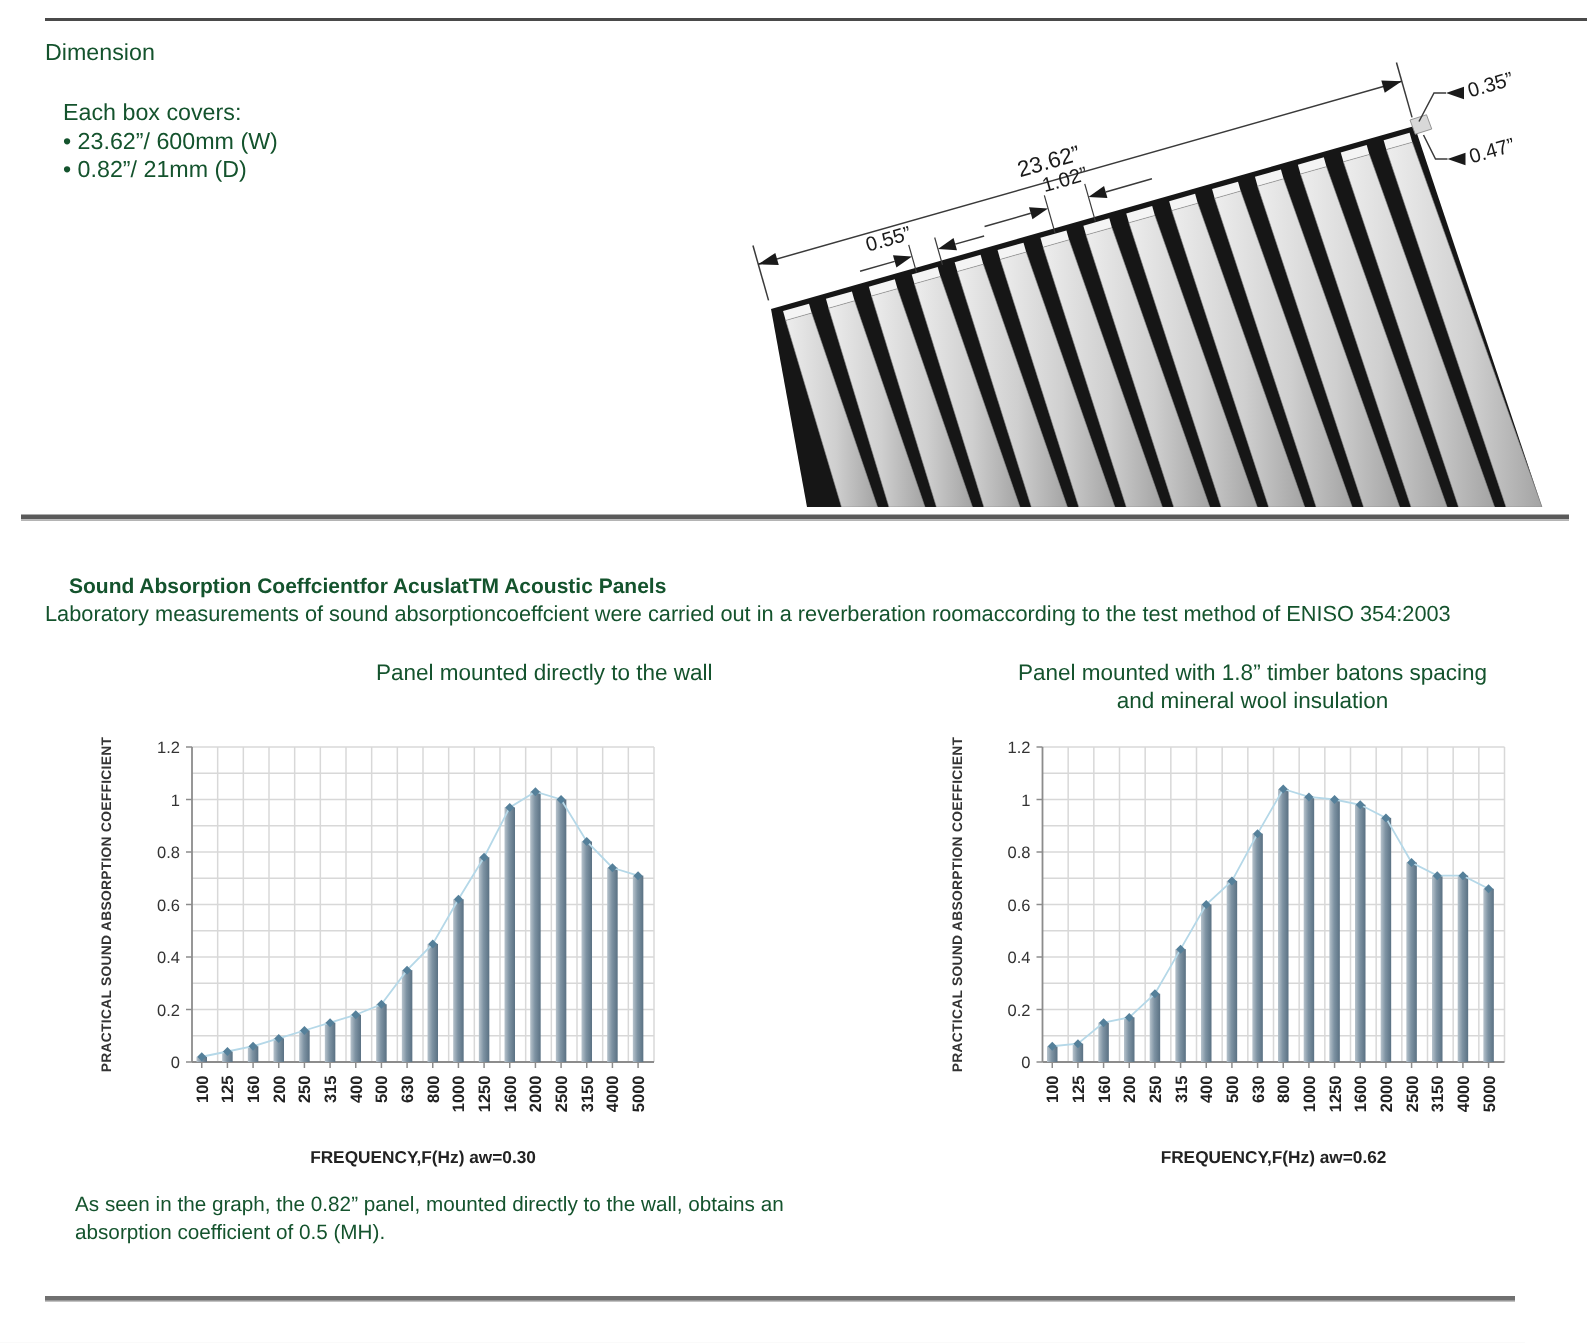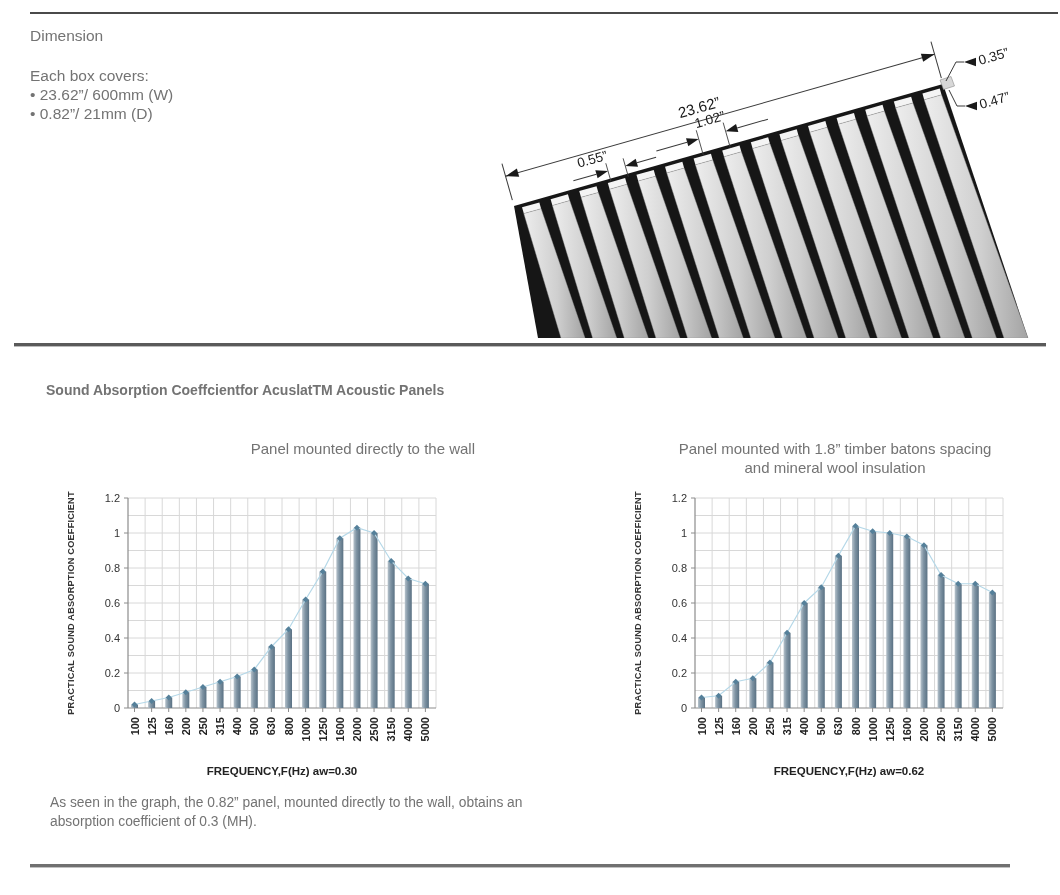--- a/index.html
+++ b/index.html
@@ -1,25 +1,25 @@
 <!DOCTYPE html>
 <html><head>
 <meta charset="utf-8">
 <style>
   html,body{margin:0;padding:0;background:#f6f6f6;}
   .page{position:relative;width:1060px;height:895px;background:#ffffff;
-        font-family:"Liberation Sans", sans-serif;color:#737373;overflow:hidden;}
+        font-family:"Liberation Sans", sans-serif;color:#14532d;overflow:hidden;}
   .rule{position:absolute;background:#555;}
   .rule.top{left:30px;top:12px;width:1028px;height:2px;background:#4a4a4a;}
   .rule.mid{left:14px;top:343px;width:1032px;height:3px;background:#5a5a5a;border-bottom:1px solid #bbb;}
   .rule.bottom{left:30px;top:864px;width:980px;height:3px;background:#707070;border-bottom:1px solid #c2c2c2;}
   .dim-text{position:absolute;left:30px;top:26px;width:418px;font-size:15.5px;line-height:19px;}
   .dim-text h2{font-size:15.5px;font-weight:normal;margin:0 0 21px 0;}
   .dim-text p{margin:0 0 18px 0;}
-  .covers{margin:0;}
+  .covers{margin:12px;}
   .covers div{margin:0;}
   .illustration{position:absolute;left:488px;top:10px;width:570px;height:328px;}
   .section-heading{position:absolute;left:30px;top:366px;font-size:14px;font-weight:bold;margin:16px;}
   .section-intro{position:absolute;left:30px;top:402px;width:1015px;font-size:14.5px;margin:0;}
   .chart-title{position:absolute;text-align:center;font-size:15px;line-height:19px;}
   .chart-title.left{left:55px;top:439px;width:420px;text-align:right;}
   .chart-title.right{left:675px;top:439px;width:320px;}
   .chart-svg{position:absolute;width:470px;height:300px;}
   .chart-svg.left{left:16px;top:484px;}
   .chart-svg.right{left:583px;top:484px;}
@@ -114,20 +114,21 @@
         <text x="492" y="55" fill="#1a1a1a" stroke="none" font-size="13.5" transform="rotate(-16 492 55)">0.35”</text>
         <polyline points="461,80 469,96 477,96"></polyline>
         <polygon points="477,96 489,91.8 489,100.2" fill="#1a1a1a" stroke="none"></polygon>
         <text x="493" y="99" fill="#1a1a1a" stroke="none" font-size="13.5" transform="rotate(-16 493 99)">0.47”</text>
       </g>
     </svg>
 
   <div class="rule mid"></div>
 
   <h3 class="section-heading">Sound Absorption Coeffcientfor AcuslatTM Acoustic Panels</h3>
+  <p class="section-intro">Laboratory measurements of sound absorptioncoeffcient were carried out in a reverberation roomaccording to the test method of ENISO 354:2003</p>
 
   <div class="chart-title left">Panel mounted directly to the wall</div>
   <div class="chart-title right">Panel mounted with 1.8” timber batons spacing and mineral wool insulation</div>
 
   <svg class="chart-svg left" id="chart0" viewBox="0 0 470 300">
       <defs>
         <linearGradient id="bg0" x1="0" y1="0" x2="1" y2="0">
           <stop offset="0" stop-color="#b7c3cc"></stop>
           <stop offset="0.45" stop-color="#7e93a3"></stop>
           <stop offset="1" stop-color="#5a7183"></stop>
@@ -399,16 +400,16 @@
         <text x="344.9466666666667" y="233" text-anchor="end" transform="rotate(-90 344.9466666666667 233)">2000</text>
         <text x="362.0577777777778" y="233" text-anchor="end" transform="rotate(-90 362.0577777777778 233)">2500</text>
         <text x="379.1688888888889" y="233" text-anchor="end" transform="rotate(-90 379.1688888888889 233)">3150</text>
         <text x="396.28" y="233" text-anchor="end" transform="rotate(-90 396.28 233)">4000</text>
         <text x="413.3911111111111" y="233" text-anchor="end" transform="rotate(-90 413.3911111111111 233)">5000</text>
       </g>
       <text x="266" y="291" text-anchor="middle" font-size="11.5" font-weight="bold" fill="#222">FREQUENCY,F(Hz)  aw=0.62</text>
       <text x="58" y="119" text-anchor="middle" font-size="9.2" font-weight="bold" fill="#333" letter-spacing="0.2" transform="rotate(-90 58 119)">PRACTICAL SOUND ABSORPTION COEFFICIENT</text>
     </svg>
 
-  <div class="caption left">As seen in the graph, the 0.82” panel, mounted directly to the wall, obtains an absorption coefficient of 0.3 (MH).</div>
+  <div class="caption left">As seen in the graph, the 0.82” panel, mounted directly to the wall, obtains an absorption coefficient of 0.5 (MH).</div>
 
   <div class="rule bottom"></div>
 </div>
 
 </body></html>

